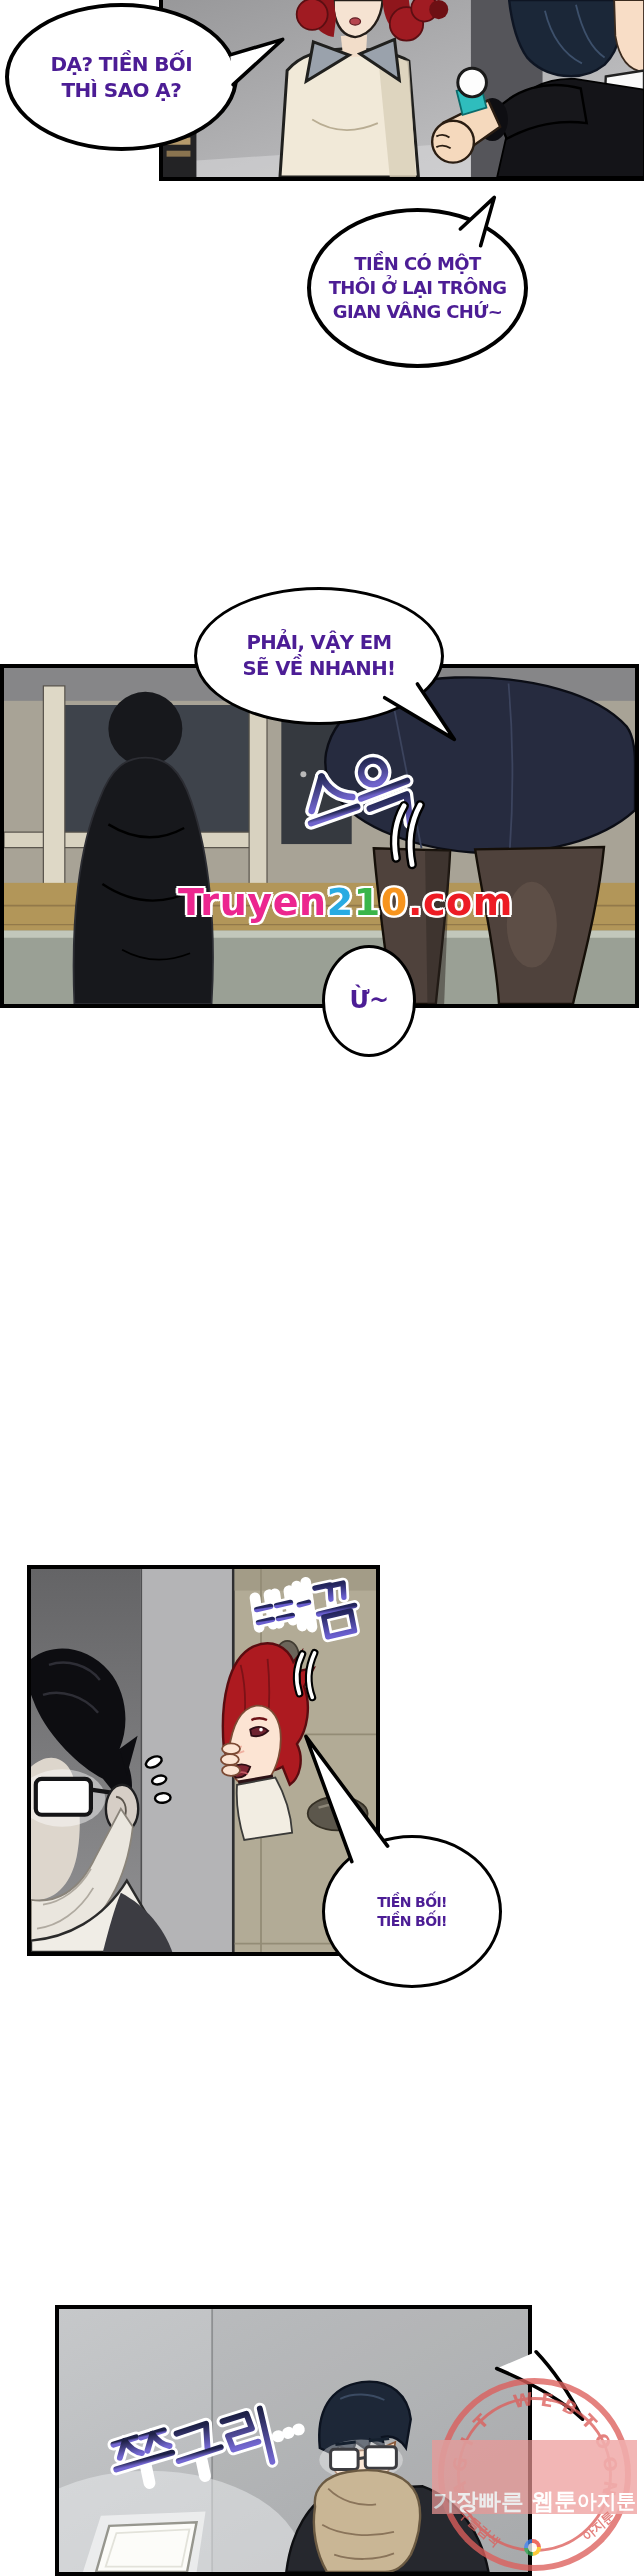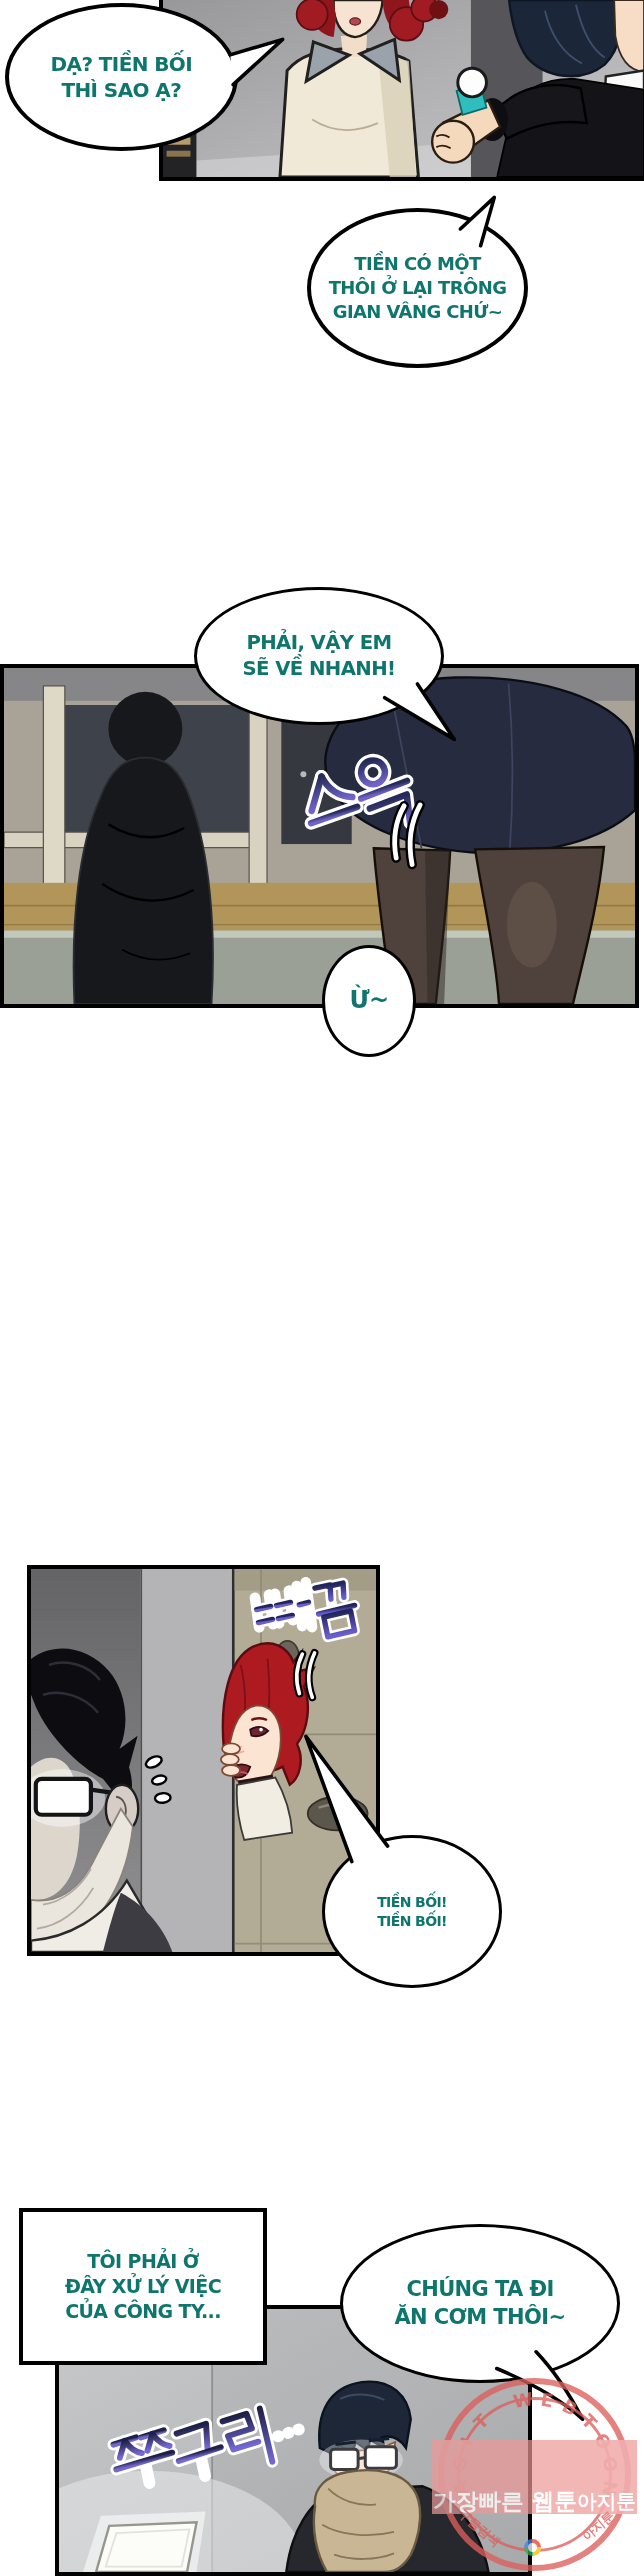--- a/index.html
+++ b/index.html
@@ -2,21 +2,21 @@
 <html style="font-size:9.5px"><head>
 <meta charset="utf-8">
 <style>
   html,body{margin:0;padding:0;background:#fff}
   #page{position:relative;width:644px;height:2576px;background:#fff;overflow:hidden;
         font-family:"DejaVu Sans","Liberation Sans",sans-serif;}
   .panel{position:absolute;box-sizing:border-box;background:#fff;z-index:1}
   .panel svg{display:block;width:100%;height:100%}
   .bubble{position:absolute;background:#fff;border:3.6px solid #000;border-radius:50%;
           display:flex;flex-direction:column;align-items:center;justify-content:center;
-          text-align:center;font-weight:bold;color:#0f766e;z-index:6;box-sizing:border-box;
+          text-align:center;font-weight:bold;color:#4c1d95;z-index:6;box-sizing:border-box;
           letter-spacing:-0.6px}
   .bubble .bl{display:block;white-space:nowrap;line-height:1.32}
   .box-bubble{border-radius:0;border-width:4.2px}
   #tails{position:absolute;left:0;top:0;z-index:7;pointer-events:none}
   .sfx{position:absolute;z-index:4;overflow:visible}
   .wm{position:absolute;z-index:4;text-align:center;font-weight:bold;white-space:nowrap}
   .o-black{color:#fff;text-shadow:1.8px 0 #000,-1.8px 0 #000,0 1.8px #000,0 -1.8px #000,
            1.2px 1.2px #000,-1.2px -1.2px #000,1.2px -1.2px #000,-1.2px 1.2px #000}
   .o-white{text-shadow:2.4px 0 #fff,-2.4px 0 #fff,0 2.4px #fff,0 -2.4px #fff,
            1.8px 1.8px #fff,-1.8px -1.8px #fff,1.8px -1.8px #fff,-1.8px 1.8px #fff}
@@ -325,20 +325,23 @@
           <path d="M 262 8 L 264 100"></path>
         <path d="M 282 60 L 283 60"></path>
           <path d="M 300 58 L 301 58"></path>
           <path d="M 318 56 L 319 56"></path>
       </g>
     </defs>
     <use href="#crouchP" stroke="#fff" stroke-width="20" stroke-linecap="round" stroke-linejoin="round"></use>
     <use href="#crouchP" stroke="url(#sg3)" stroke-width="10" stroke-linecap="round" stroke-linejoin="round"></use>
   </svg>
 
+  <div class="wm o-white" style="left:137px;top:880px;width:417px;font-size:38px;font-weight:900;letter-spacing:0.6px">
+    <span class="site-part1">Truyen</span><span class="site-part2">2</span><span class="site-part3">1</span><span class="site-part4">0</span><span class="site-part5">.com</span>
+  </div>
 
   <div class="bubble" style="left:4.8px;top:3px;width:233px;height:148px;border-width:4.2px;font-size:20px">
     <span class="bl">DẠ? TIỀN BỐI</span>
     <span class="bl">THÌ SAO Ạ?</span>
   </div>
 
   <div class="bubble" style="left:307px;top:208px;width:221px;height:160px;border-width:4.2px;font-size:18px">
     <span class="bl">TIỀN CÓ MỘT</span>
     <span class="bl">THÔI Ở LẠI TRÔNG</span>
     <span class="bl">GIAN VÂNG CHỨ~</span>
@@ -351,30 +354,21 @@
 
   <div class="bubble" style="left:322px;top:945px;width:94px;height:112px;font-size:24px">
     <span class="bl">Ừ~</span>
   </div>
 
   <div class="bubble" style="left:322px;top:1835px;width:180px;height:153px;font-size:14px">
     <span class="bl">TIỀN BỐI!</span>
     <span class="bl">TIỀN BỐI!</span>
   </div>
 
-  <div class="bubble box-bubble" style="left:19px;top:2208px;width:248px;height:157px;font-size:19px">
-    <span class="bl">TÔI PHẢI Ở</span>
-    <span class="bl">ĐÂY XỬ LÝ VIỆC</span>
-    <span class="bl">CỦA CÔNG TY...</span>
-  </div>
-
-  <div class="bubble" style="left:340px;top:2224px;width:280px;height:159px;font-size:21px">
-    <span class="bl">CHÚNG TA ĐI</span>
-    <span class="bl">ĂN CƠM THÔI~</span>
-  </div>
+
 
   <svg id="tails" width="644" height="2576" viewBox="0 0 1080 4320">
     <g fill="#fff" stroke="#000" stroke-width="6" stroke-linejoin="round" stroke-linecap="round">
       <path d="M 386 92 L 474 66 L 391 142"></path>
       <path d="M 772 384 L 829 331 L 806 412"></path>
       <path d="M 645 1170 L 762 1240 L 700 1147"></path>
       <path d="M 590 3122 L 513 2912 L 650 3096"></path>
       <path d="M 833 3972 Q 928 4012 977 4057 Q 941 3988 899 3944"></path>
     </g>
   </svg>

